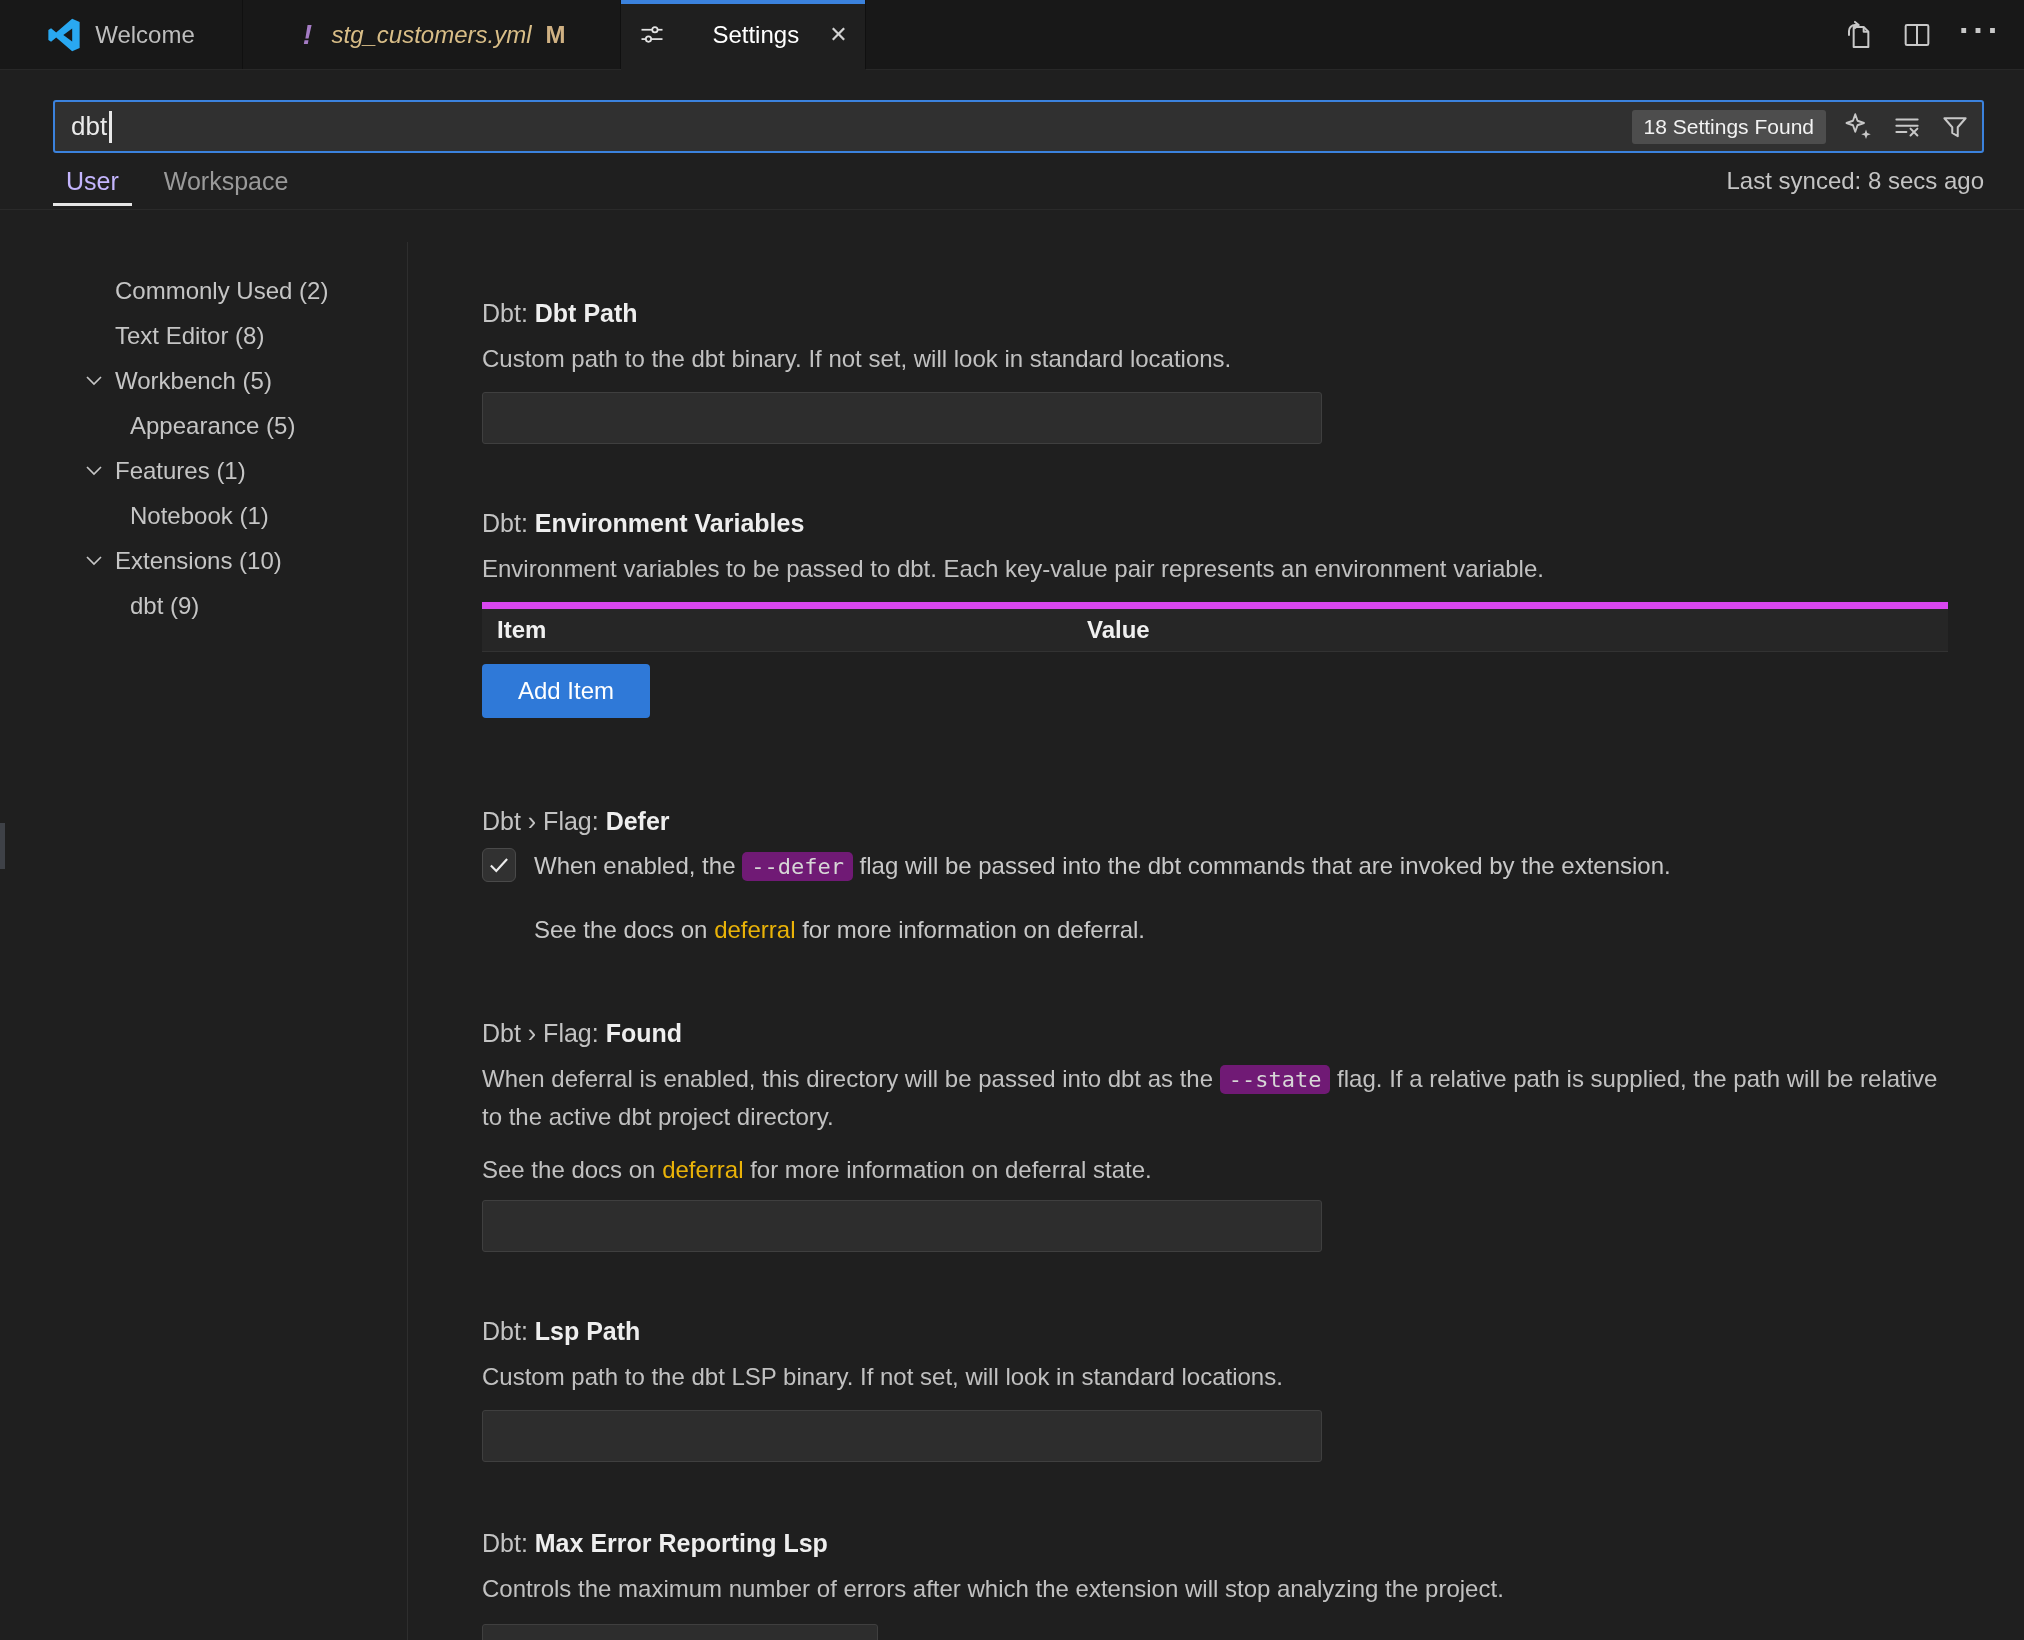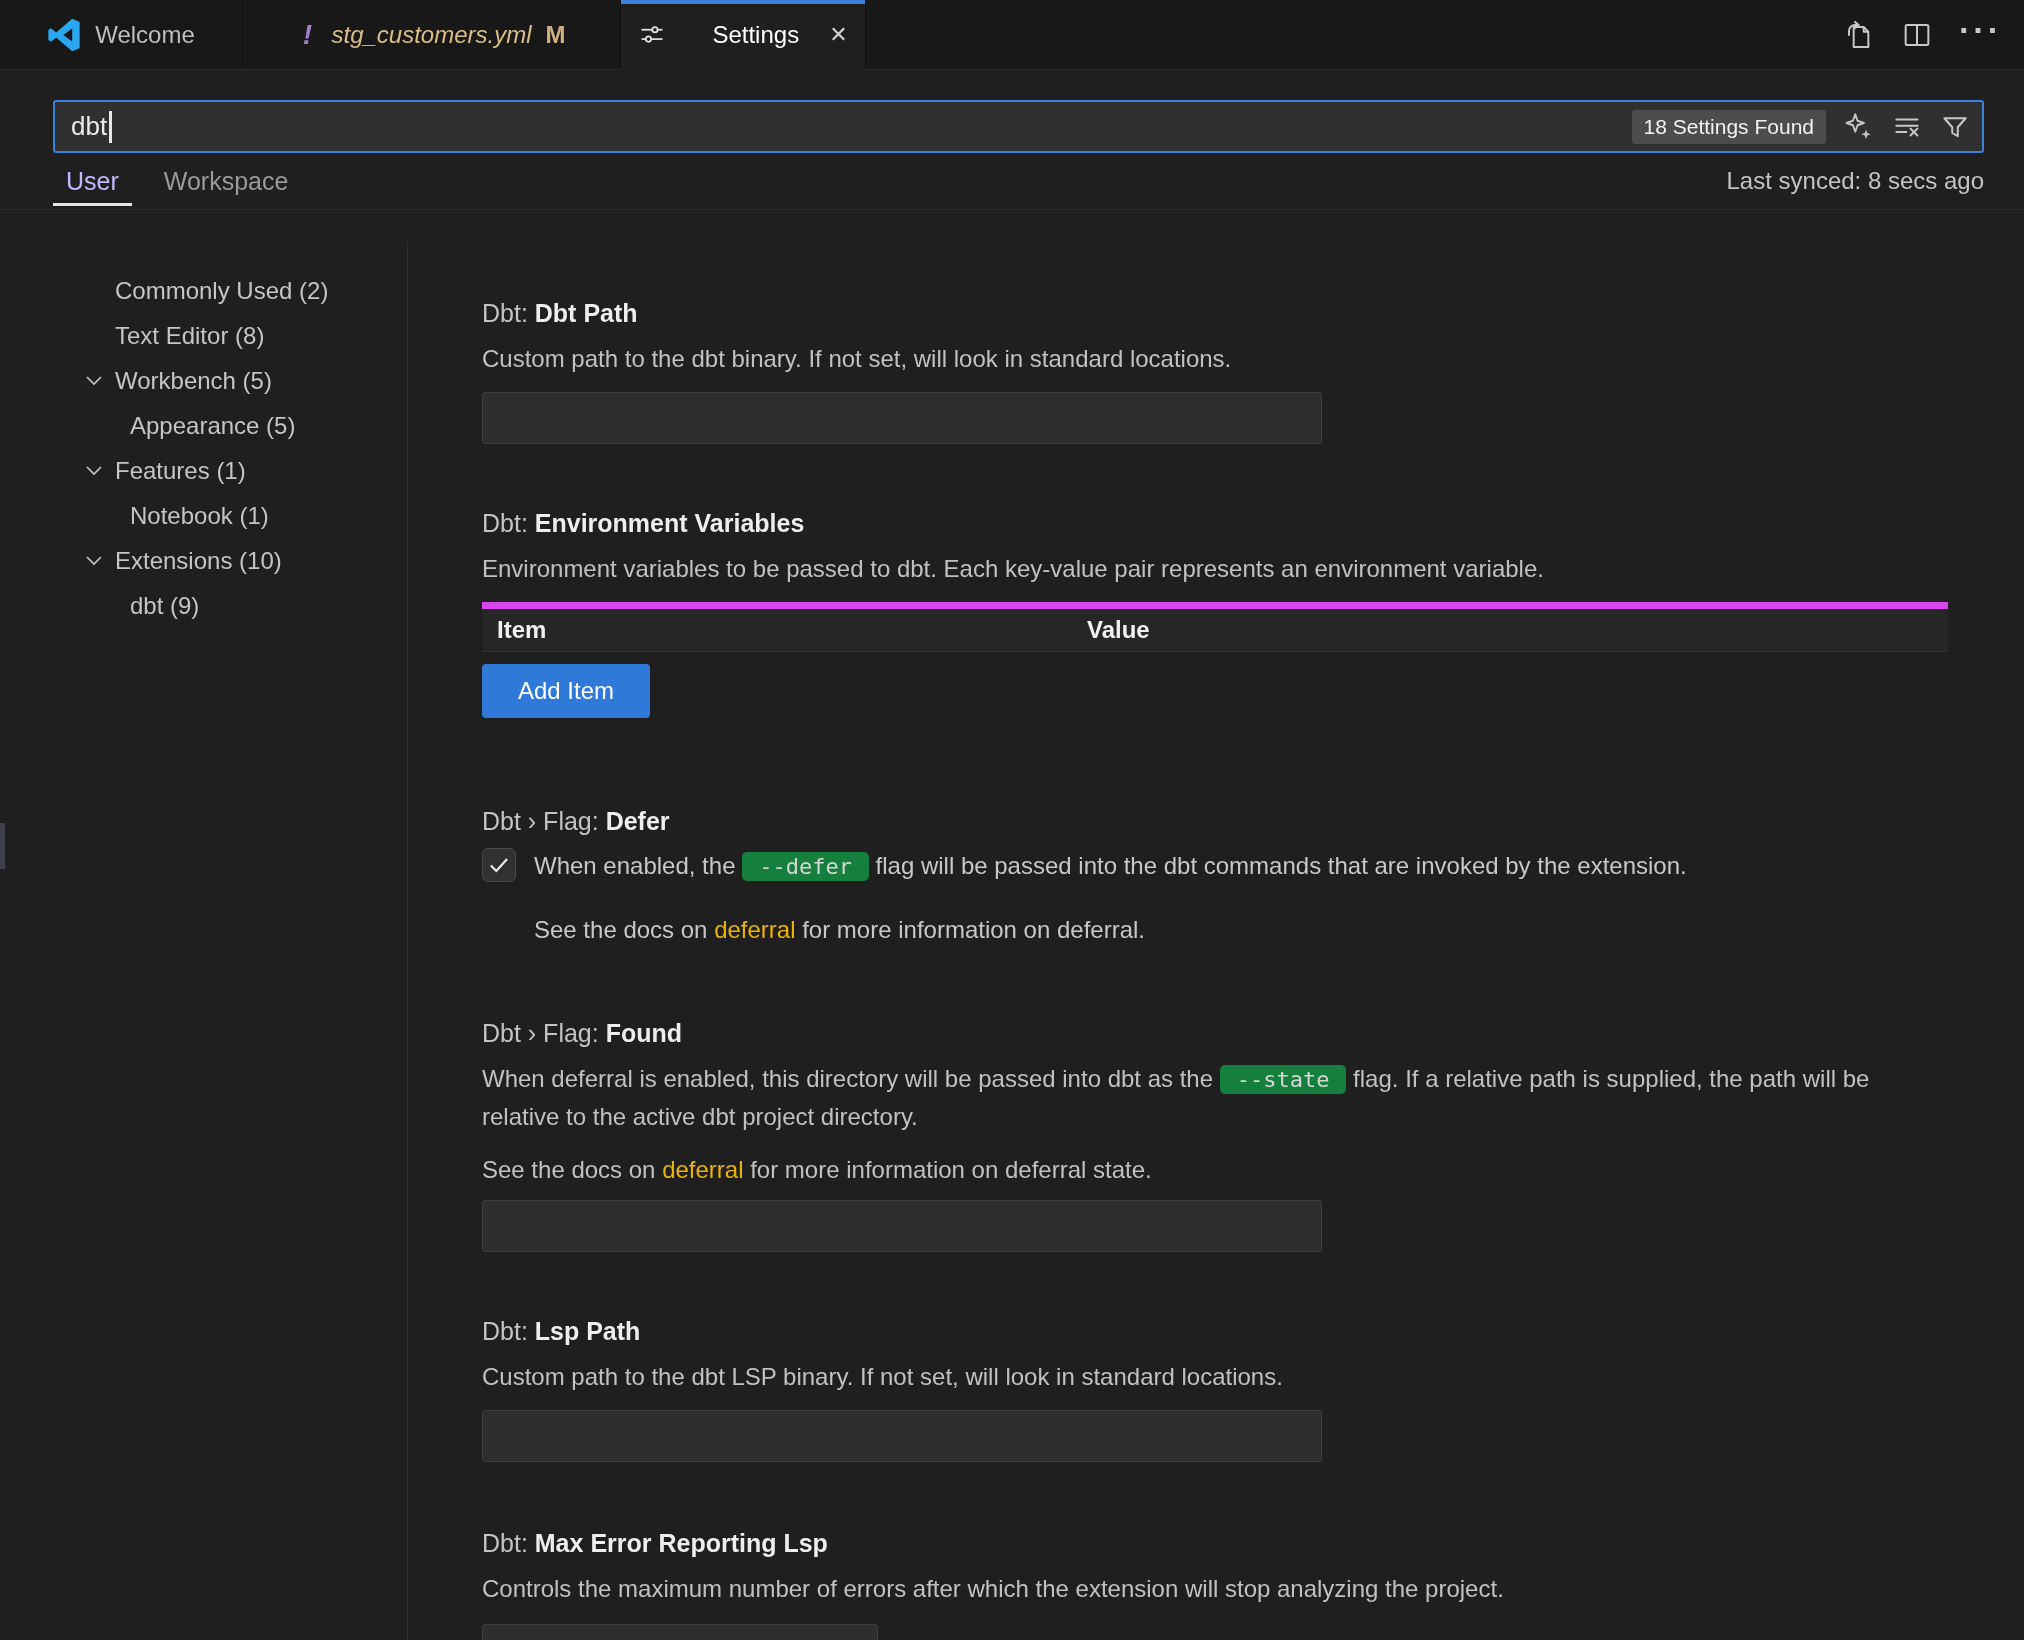--- a/index.html
+++ b/index.html
@@ -50,21 +50,21 @@
   .toc-chev { position:absolute; left:83px; top:11px; }
 
   .content { position:absolute; left:482px; top:0; width:1466px; height:100%; }
   .setting { position:absolute; left:0; width:100%; }
   .s1{top:54px} .s2{top:264px} .s3{top:562px} .s4{top:774px} .s5{top:1072px} .s6{top:1284px}
   .stitle { font-size:25px; line-height:34px; margin-bottom:10px; }
   .stitle .pre { color:#c3c3c3;text-align:right; }
   .stitle .nm { color:#eeeeee; font-weight:700; }
   .sdesc { font-size:24px; line-height:37px; color:#c1c1c1; margin-bottom:15px; }
   .code-chip { font-family:"DejaVu Sans Mono","Liberation Mono",monospace; font-size:22px; color:#d7d7d7;
-               background:#15803d; border-radius:5px; padding:2px 17px; }
+               background:#701a75; border-radius:5px; padding:2px 9px; }
   .link { color:#eab308; cursor:pointer; }
   .txt-input { width:840px; height:52px; background:#2d2d2d; border:1px solid #3f3f3f; border-radius:3px;
                color:#e0e0e0; font-size:24px; padding:0 12px; outline:none; }
   .num-input { width:396px; }
 
   
   .envtable { width:100%; height:50px; background:#262626; border-top:7px solid #d946ef; border-bottom:1px solid #323232;
               display:grid; grid-template-columns:590px 1fr; align-items:center; margin-top:3px; }
   .envth { font-size:24px; font-weight:700; color:#f0f0f0; padding-left:15px; }
   .btn { margin-top:12px; width:168px; height:54px; background:#2f79d8; border:none; border-radius:4px;

